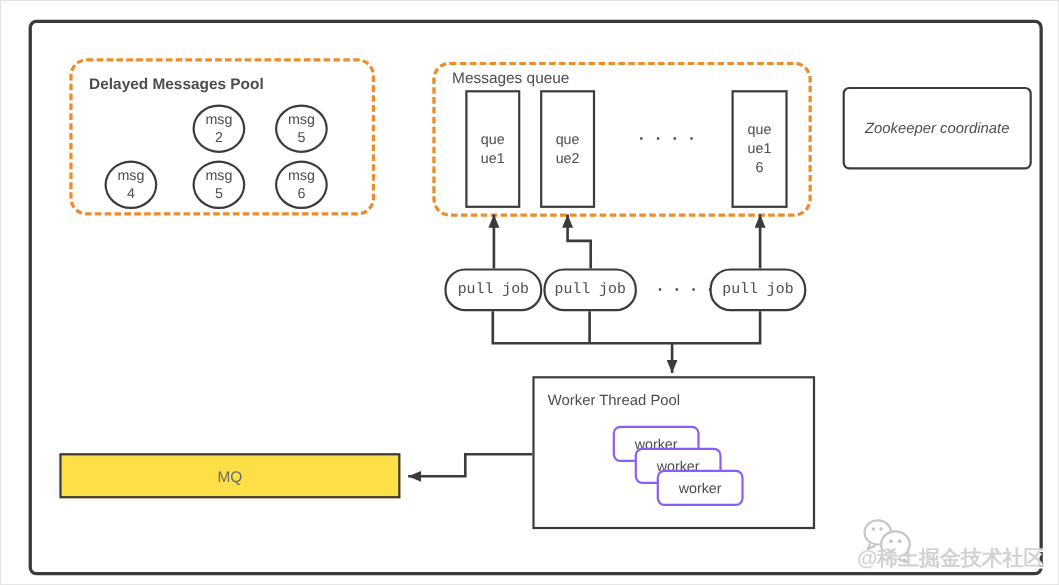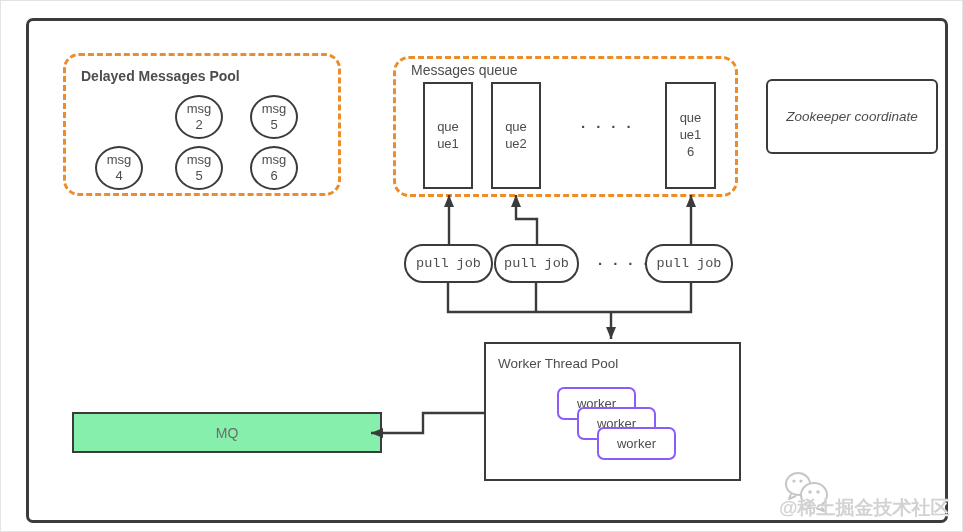--- a/index.html
+++ b/index.html
@@ -39,22 +39,22 @@
   .dots { position:absolute; font-size:15px; font-weight:700; letter-spacing:3px; color:#4a4a4a; white-space:nowrap; }
   .worker-pool {
     position:absolute; left:483px; top:341px; width:257px; height:139px;
     border:2.5px solid #3b3b3b; background:#fff;
   }
   .worker-card {
     position:absolute; width:79px; height:33px; border:2px solid #8b5cf6; border-radius:7px; background:#fff;
     display:flex; align-items:center; justify-content:center; font-size:13px; color:#4d4d4d;
   }
   .mq-box {
-    position:absolute; left:71px; top:411px; width:310px; height:41px;
-    border:2.5px solid #3b3b3b; background:#86efac;
+    position:absolute; left:53px; top:411px; width:310px; height:41px;
+    border:2.5px solid #3b3b3b; background:#fde047;
     display:flex; align-items:center; justify-content:center; font-size:14px; color:#6b6b6b;
   }
   svg.wires { position:absolute; left:0; top:0; pointer-events:none; }
   .watermark { position:absolute; left:778px; top:466px; width:175px; height:55px; }
   .wm-brand { position:absolute; left:54px; top:8px; font-size:25px; color:#9a9a9a; white-space:nowrap; }
   .wm-community { position:absolute; left:0px; top:28px; font-size:19px; color:#d2d2d2; white-space:nowrap;
     text-shadow:1px 1px 0 #ffffff; font-weight:700; }
   .wm-icon { position:absolute; left:4px; top:4px; }
 </style>
 </head>

